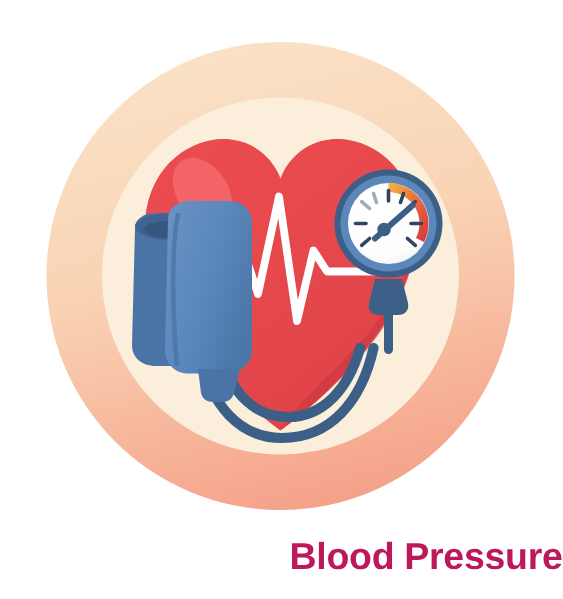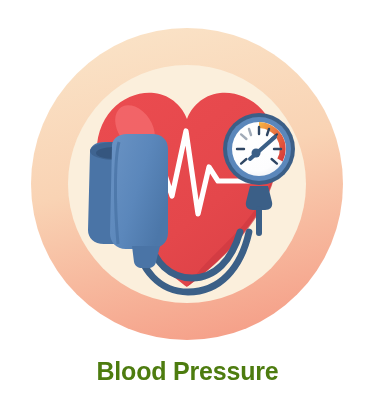--- a/index.html
+++ b/index.html
@@ -144,15 +144,15 @@
         </g>
 
         <line x1="250" y1="159" x2="275" y2="137" stroke="#3b5f87" stroke-width="4" stroke-linecap="round"></line>
         <circle cx="256" cy="153" r="4.5" fill="#3b5f87"></circle>
         <circle cx="248" cy="136" r="9" fill="#ffffff" opacity="0.55"></circle>
       </g>
 
     </g>
   </svg>
 
-  <div id="caption" style="color: #4d7c0f;">Blood Pressure</div>
+  <div id="caption" style="color: #be185d; text-align: right;">Blood Pressure</div>
 
 </div>
 
 </body></html>

